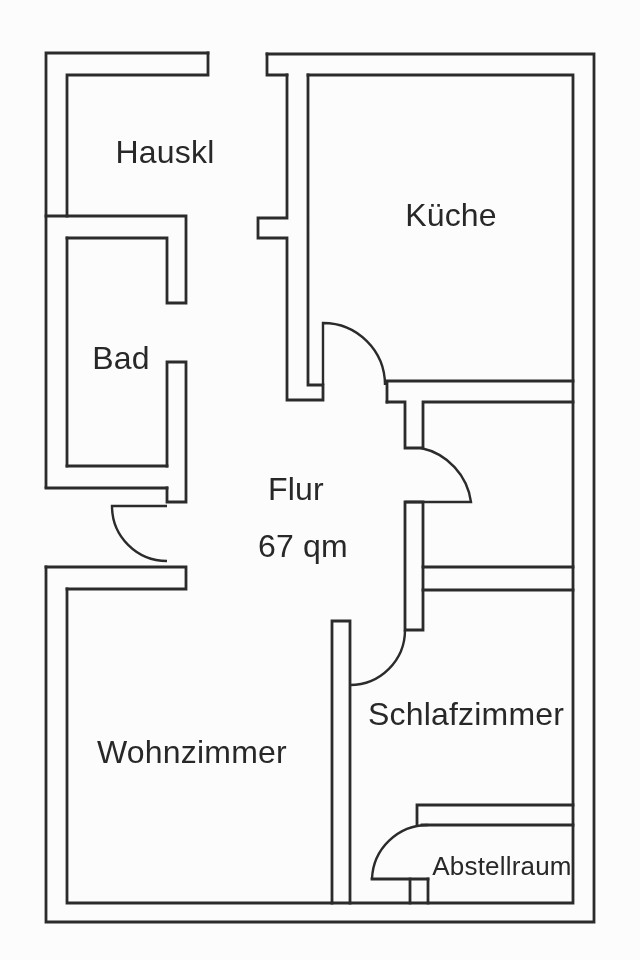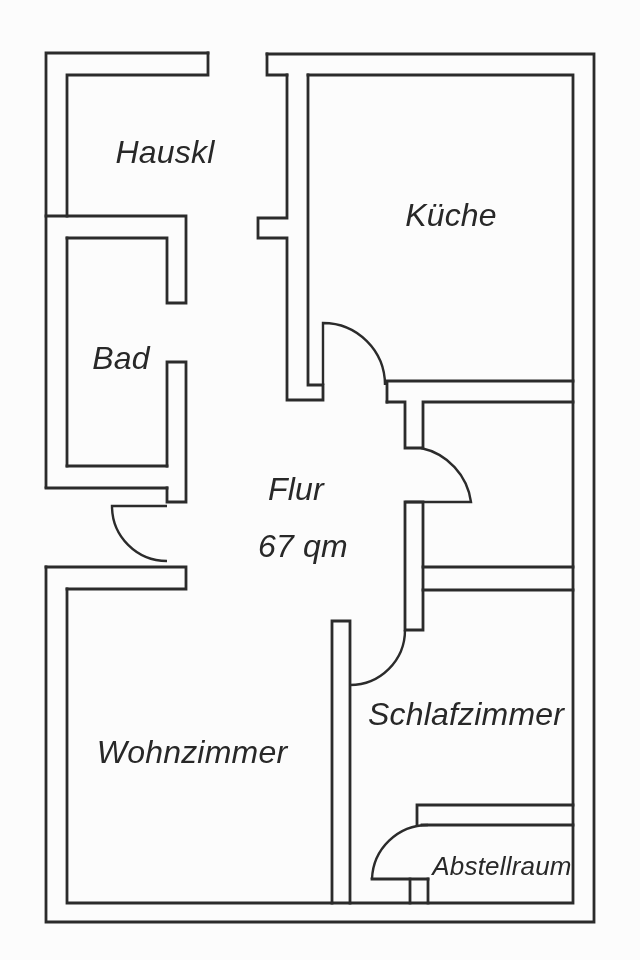--- a/index.html
+++ b/index.html
@@ -9,21 +9,20 @@
     height: 960px;
     background: #fcfcfc;
     font-family: "Liberation Sans", sans-serif;
     overflow: hidden;
   }
   #plan-wrap {
     position: relative;
     width: 628px;
     height: 960px;
     background: #fcfcfc;
-    font-style: italic;
   }
   #plan-svg {
     position: absolute;
     left: 0;
     top: 0;
     display: block;
   }
   #plan-svg path.wall {
     fill: none;
     stroke-linecap: square;

